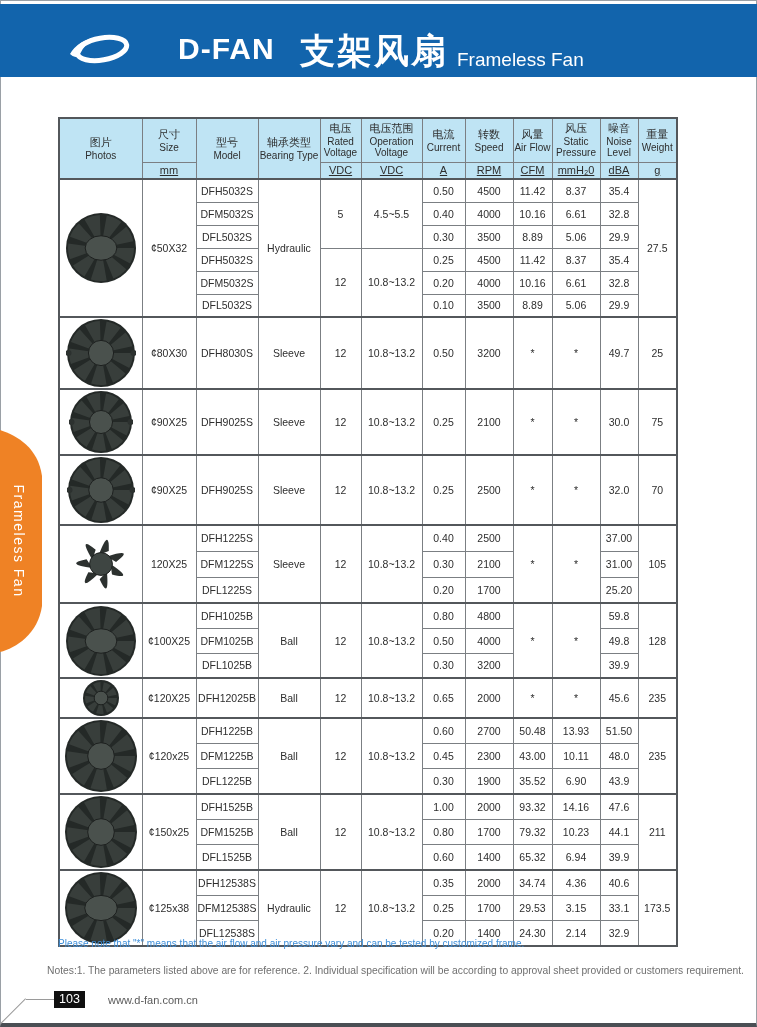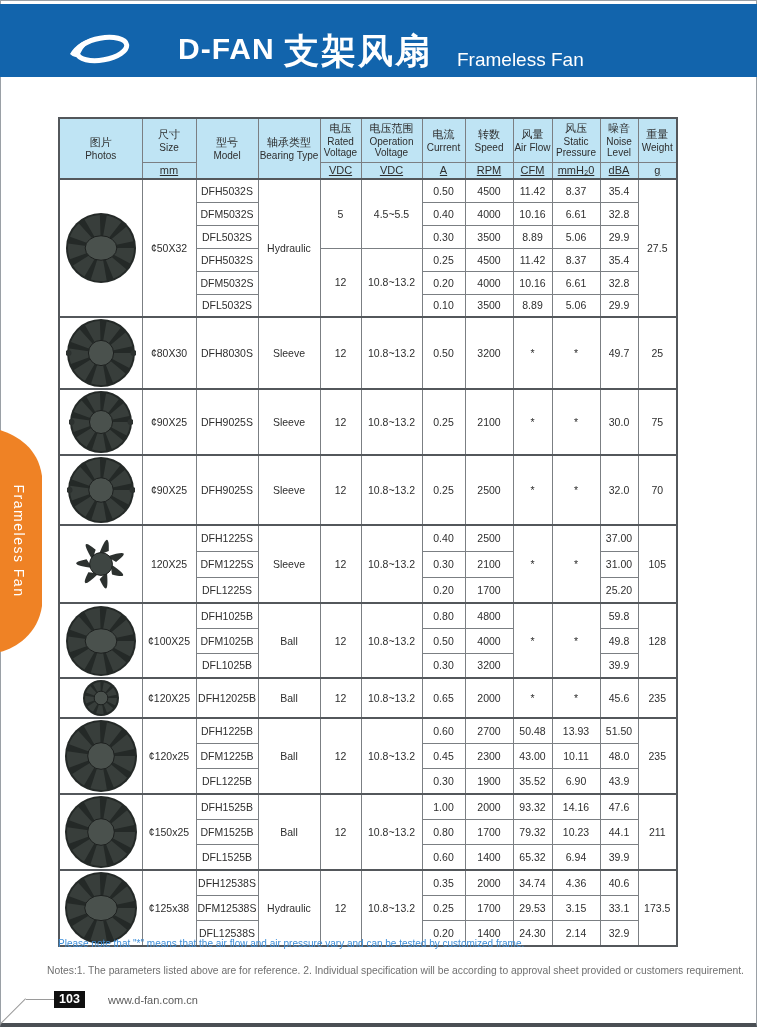--- a/index.html
+++ b/index.html
@@ -7,21 +7,21 @@
   body {
     position:relative; background:#fff; overflow:hidden;
     font-family:"Liberation Sans","DejaVu Sans",sans-serif; color:#2e2e2e;
   }
   .page-frame { position:absolute; inset:0; border:1px solid #9aa0a6; border-bottom:4px solid #4a4f54; pointer-events:none; }
 
   
   .top-bar { position:absolute; left:0; right:0; top:4px; height:73px; background:#1264ac; }
   .logo { position:absolute; left:68px; top:29px; height:32px; display:flex; align-items:center;gap:42px; }
   .logo-text { color:#fff; font-size:30px; font-weight:bold; letter-spacing:1px; margin-left:6px; }
-  .title-zh { position:absolute; left:284px; top:24px; color:#fff; font-size:35px; font-weight:600; letter-spacing:2px; }
+  .title-zh { position:absolute; left:300px; top:24px; color:#fff; font-size:35px; font-weight:600; letter-spacing:2px; }
   .title-en { position:absolute; left:457px; top:45px; color:#fff; font-size:19px; }
 
   
   .side-tab { position:absolute; left:0; top:428px; width:46px; height:226px; }
   .side-tab svg { position:absolute; inset:0; }
   .side-tab-label {
     position:absolute; left:11px; top:50%; transform:translateY(-50%);
     writing-mode:vertical-rl; color:#fff; font-size:14px; letter-spacing:1.5px; white-space:nowrap;
   }
 
@@ -37,21 +37,21 @@
   tbody td { font-size:10.5px; }
   tbody tr.group-start td { border-top:2px solid #53575b; }
   table { border:2px solid #53575b; }
   thead tr.hrow2 th { border-bottom:2px solid #53575b; }
   td[data-name="photo-cell"] svg { display:block; margin:0 auto; }
 
   
   .note-blue { position:absolute; left:58px; top:938px; font-size:10px; color:#3f8fd9; white-space:nowrap; }
   .notes { position:absolute; left:47px; top:965px; font-size:10.3px; color:#6f6f6f; white-space:nowrap;text-align:right; }
   .page-num { position:absolute; left:54px; top:991px; width:31px; height:17px; background:#101010; color:#fff;
-              font-size:12.5px; font-weight:bold; text-align:center; line-height:17px; }
+              font-size:12.5px; font-weight:normal; text-align:center; line-height:17px; }
   .website { position:absolute; left:108px; top:994px; font-size:11px; color:#5a5a5a; }
   .corner-line-h { position:absolute; left:26px; top:999px; width:28px; height:1px; background:#9a9a9a; }
   .corner-line-d { position:absolute; left:26px; top:999px; width:36px; height:1px; background:#9a9a9a;
                    transform:rotate(135deg); transform-origin:0 0; }
 </style>
 </head>
 <body>
 
 <div class="page-frame" data-name="page-border"></div>
 

